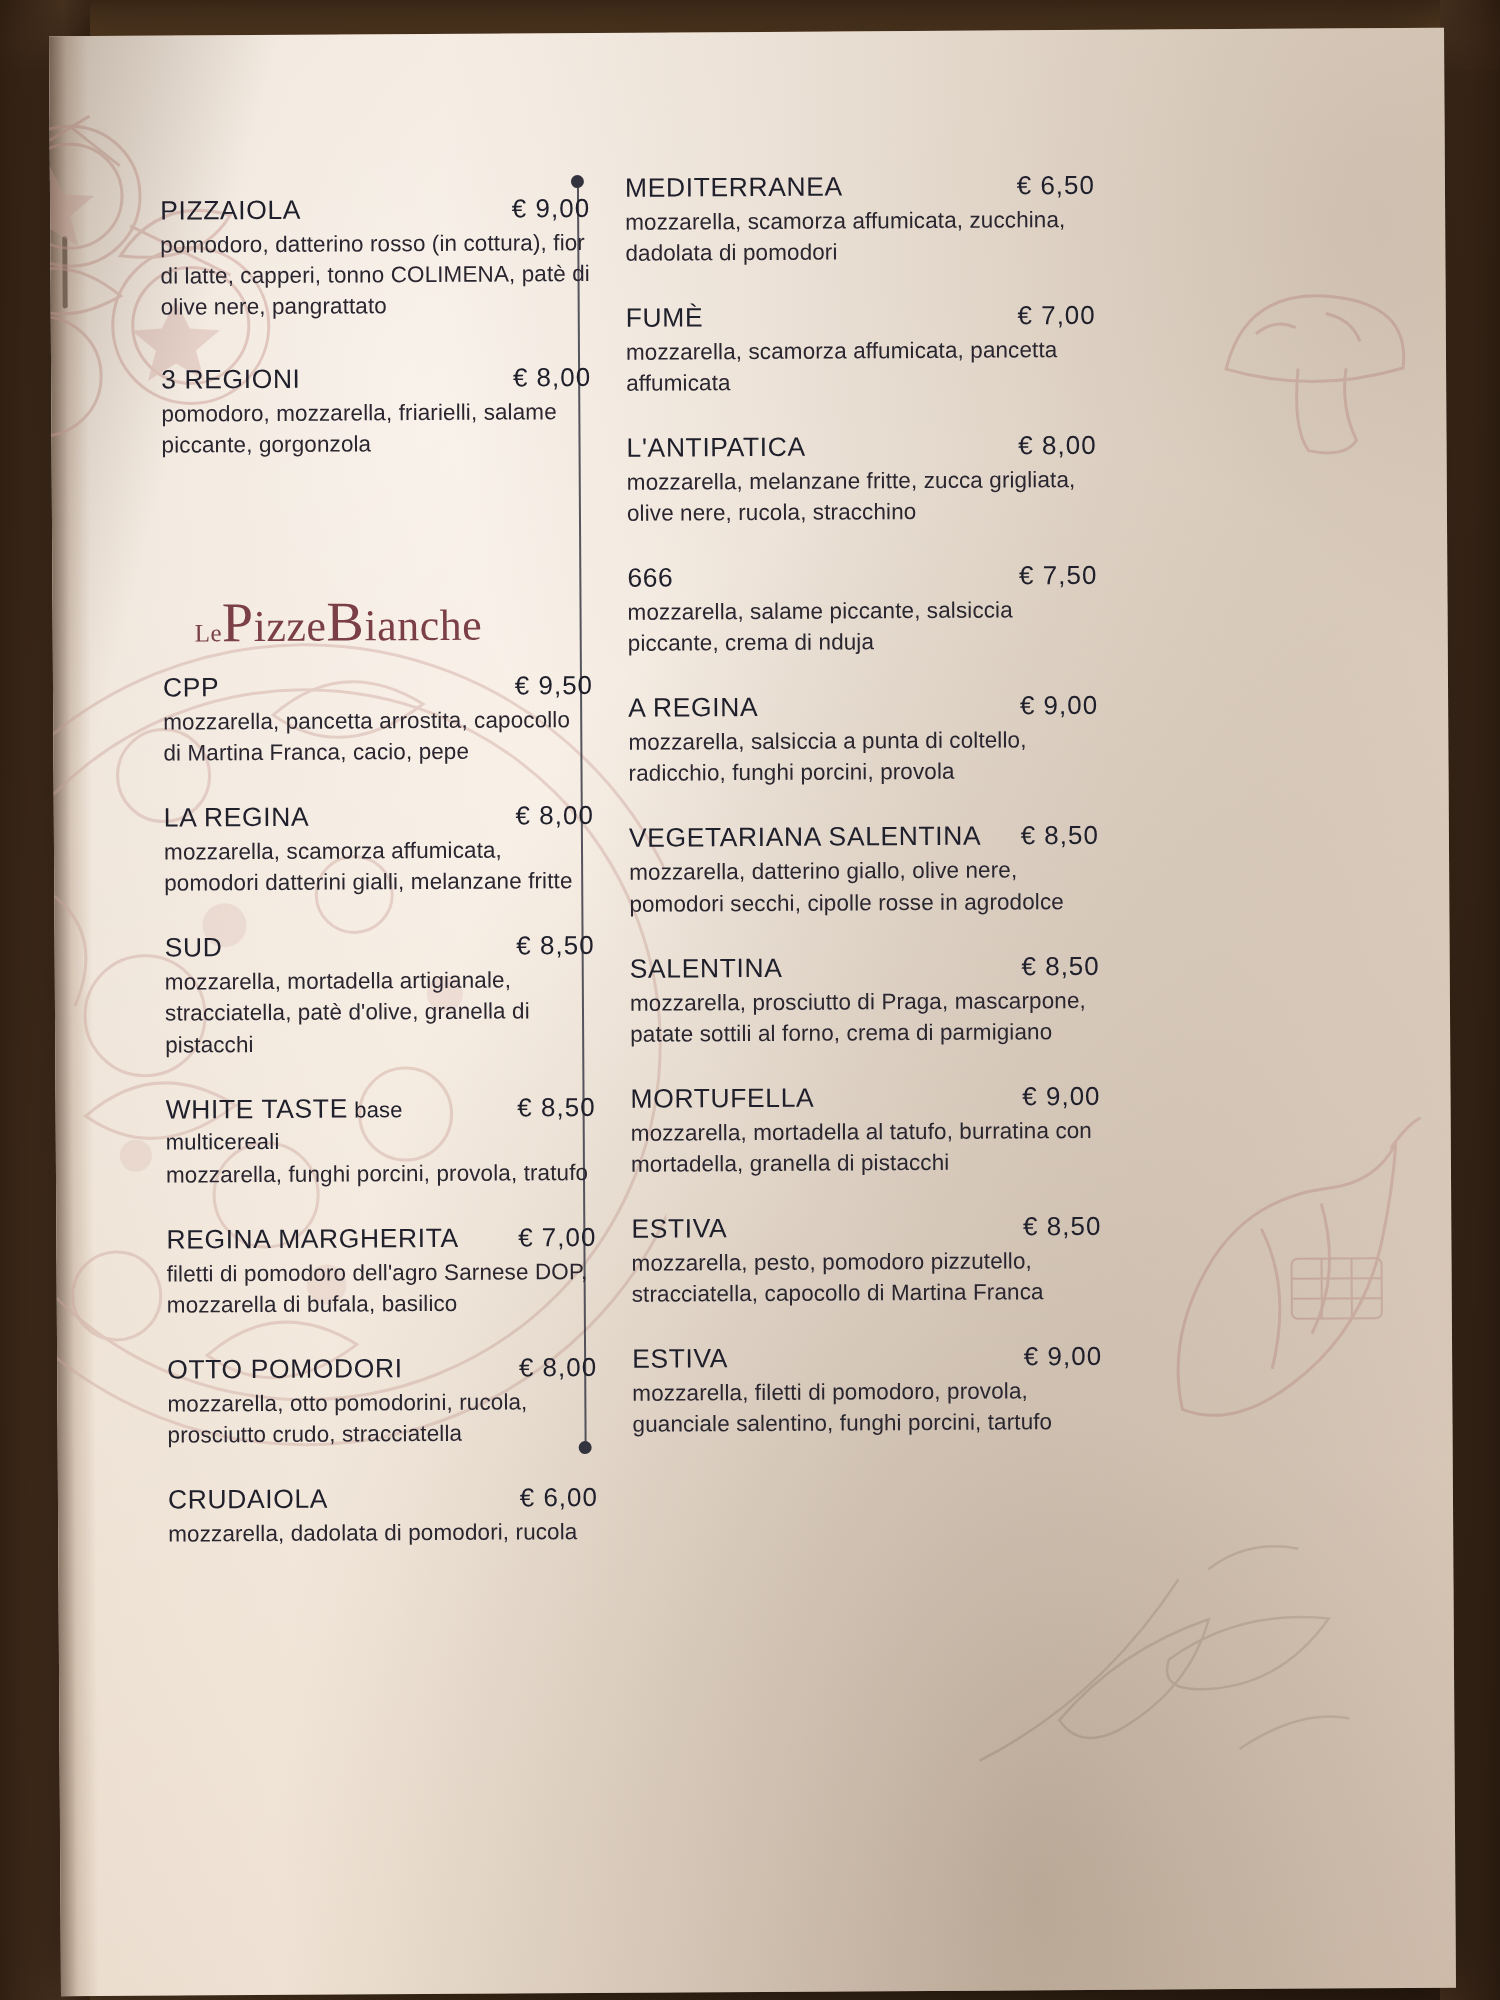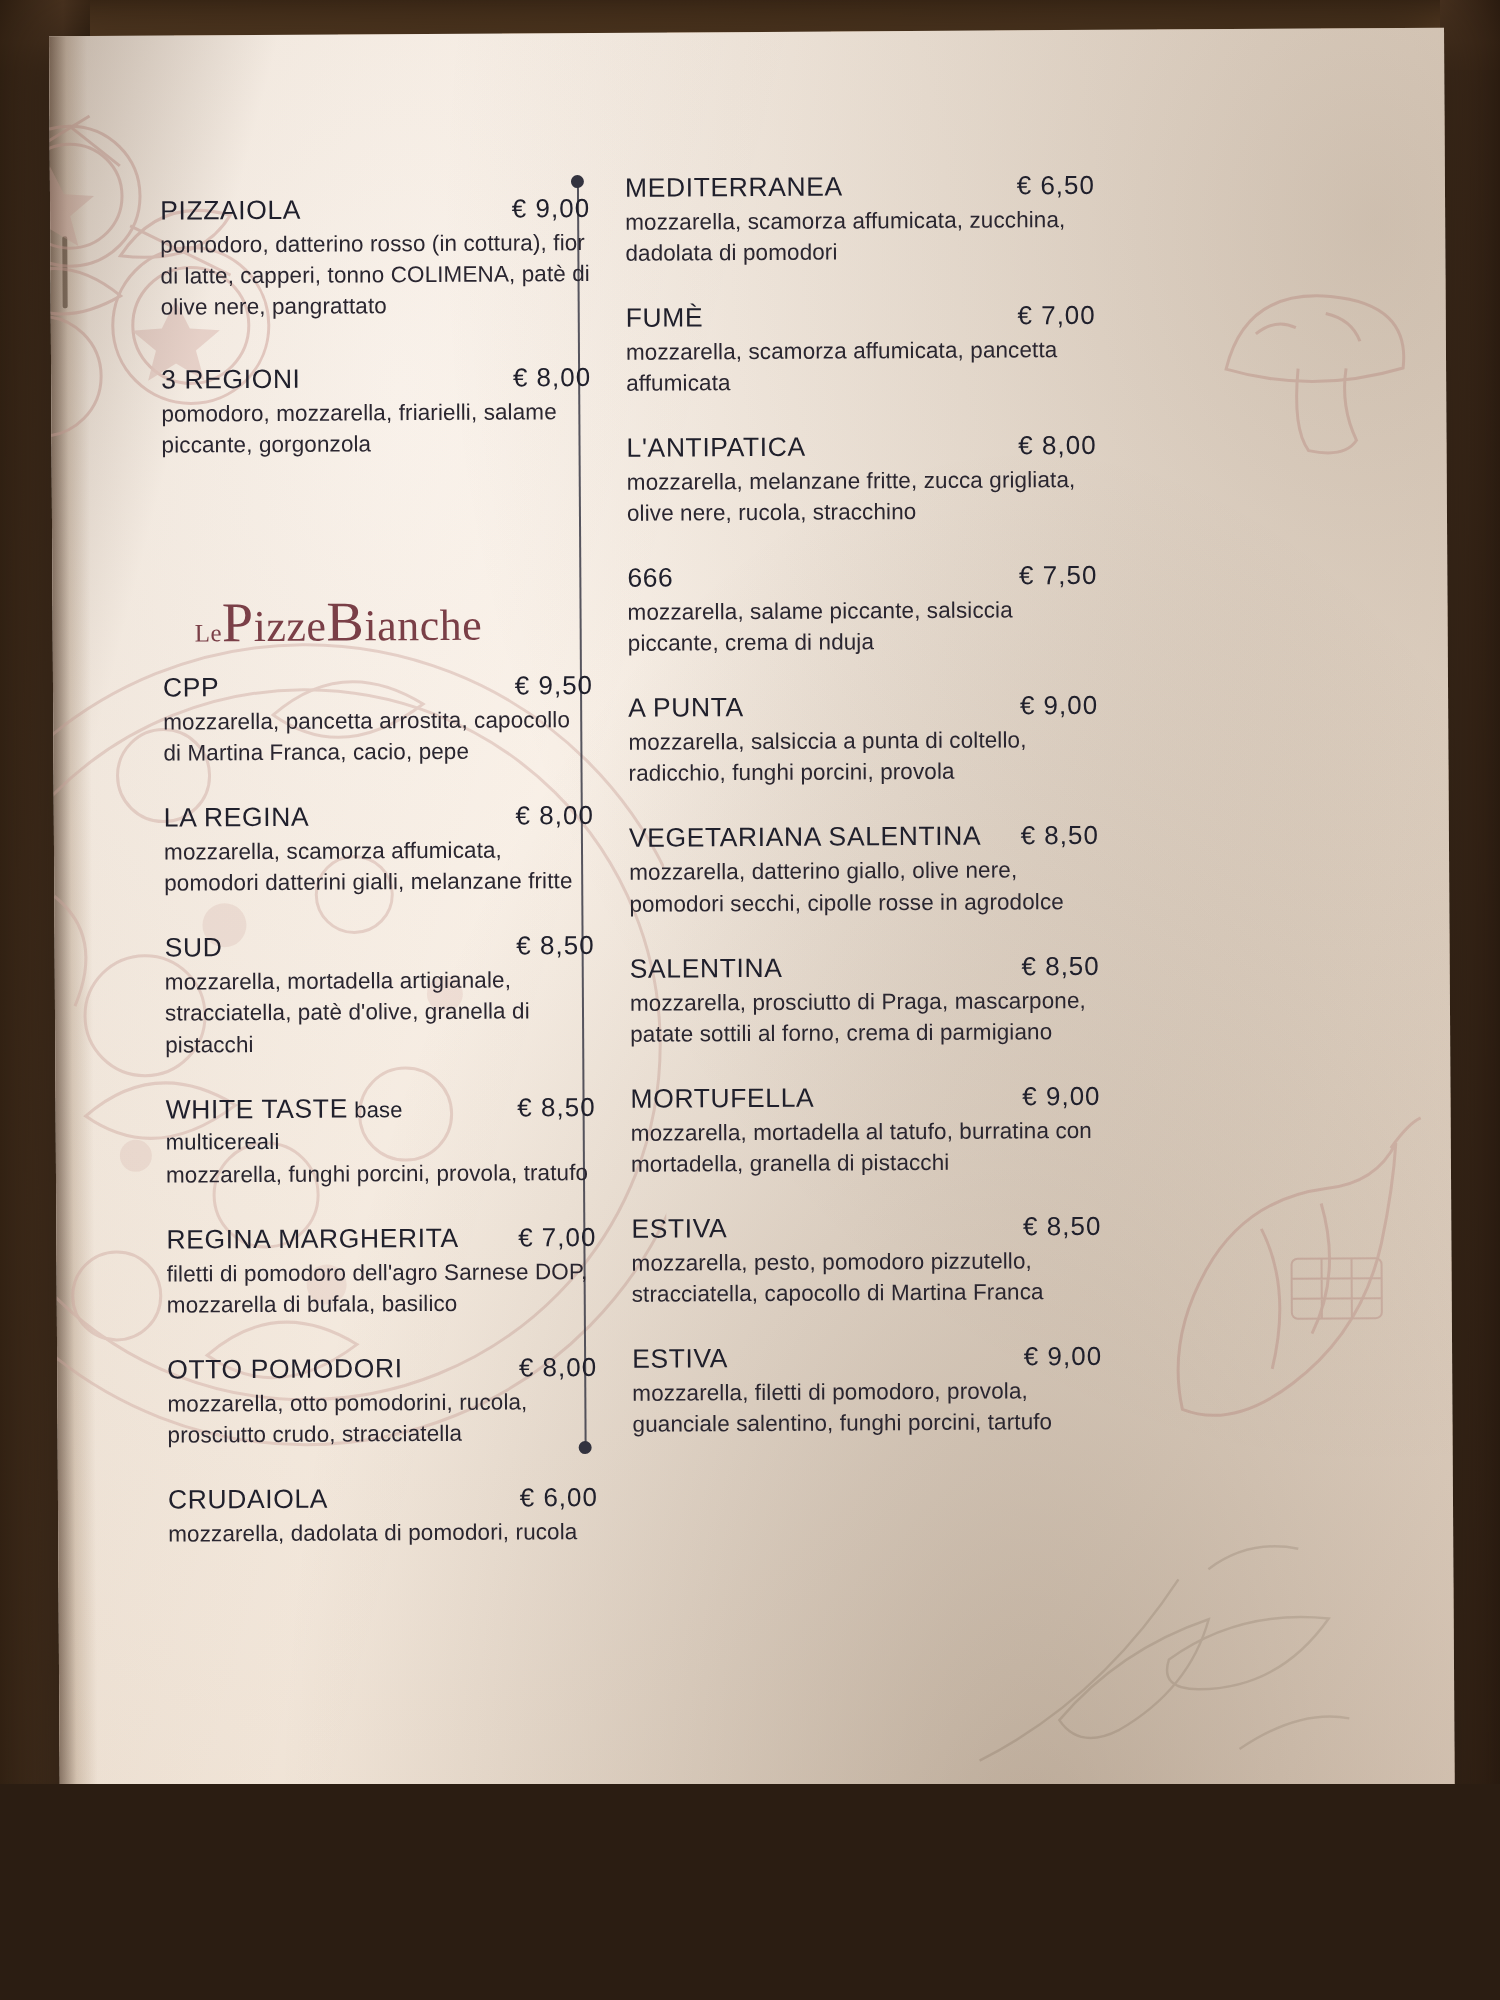--- a/index.html
+++ b/index.html
@@ -9,21 +9,21 @@
   body {
     width: 1500px;
     height: 2000px;
     overflow: hidden;
     background: #2b1d12;
     font-family: "Liberation Sans", sans-serif;
   }
   .scene {
     position: relative;
     width: 1500px;
-    height: 1784px;
+    height: 2000px;
     background:
       linear-gradient(115deg, #4a3320 0%, #6b4a2c 25%, #3d2a19 60%, #2a1b10 100%);
     overflow: hidden;
   }
   
   .wood-top {
     position: absolute;
     left: 0; top: 0; width: 1500px; height: 70px;
     background: linear-gradient(180deg, #3a2716 0%, #6a4a2b 60%, #54391f 100%);
     opacity: .95;
@@ -372,21 +372,21 @@
         <div class="item" style="margin-bottom:34px;">
           <div class="item-head">
             <span class="item-name">666</span>
             <span class="item-price">€  7,50</span>
           </div>
           <div class="item-desc">mozzarella, salame piccante, salsiccia piccante, crema di nduja</div>
         </div>
 
         <div class="item" style="margin-bottom:34px;">
           <div class="item-head">
-            <span class="item-name">A PUNTA</span>
+            <span class="item-name">A REGINA</span>
             <span class="item-price">€  9,00</span>
           </div>
           <div class="item-desc">mozzarella, salsiccia a punta di coltello, radicchio, funghi porcini, provola</div>
         </div>
 
         <div class="item" style="margin-bottom:34px;">
           <div class="item-head">
             <span class="item-name">VEGETARIANA SALENTINA</span>
             <span class="item-price">€  8,50</span>
           </div>

